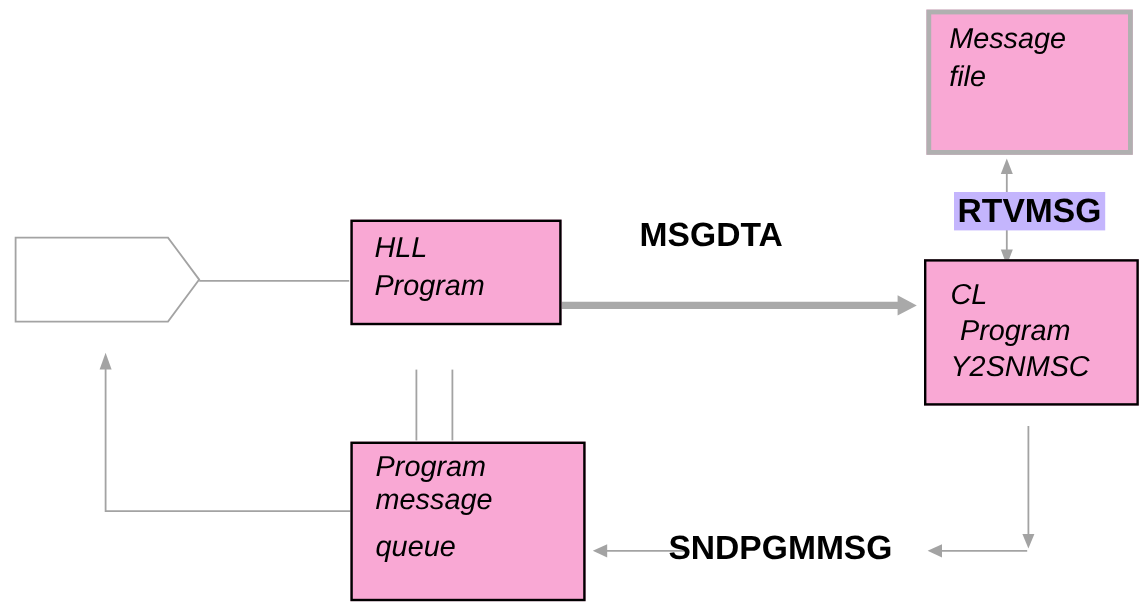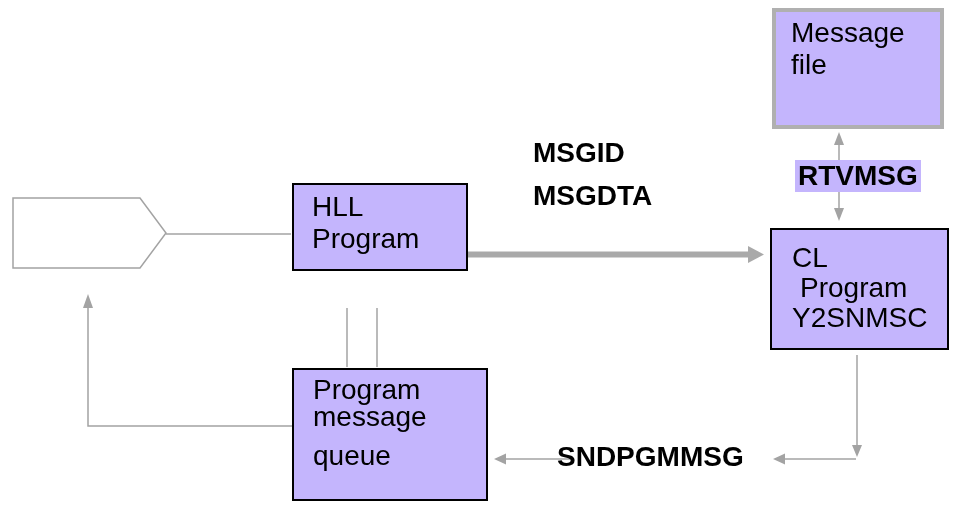--- a/index.html
+++ b/index.html
@@ -37,31 +37,32 @@
     stroke: none;
   }
   .pentagon {
     fill: #ffffff;
     stroke: var(--line-gray, #a3a3a3);
     stroke-width: 1.5;
   }
   .box {
     position: absolute;
     box-sizing: border-box;
-    background: #c4b5fd;
+    background: #f9a8d4;
     border: 2px solid var(--box-border, #000000);
-    font-size: 28px;
+    font-size: 24px;
     line-height: 32px;
     color: var(--text, #000000);
+    font-style: italic;
   }
   .box .bline { display: block; white-space: nowrap; }
   #hll-box      { left: 292px; top: 183px; width: 176px; height: 88px; padding: 6px 0 0 18px; }
   #msgfile-box  { left: 772px; top: 8px;   width: 172px; height: 121px; padding: 5px 0 0 15px;
                   border: 4px solid var(--message-file-border, #b0b0b0); }
-  #cl-box       { left: 770px; top: 228px; width: 179px; height: 122px; padding: 13px 16px 0 20px; line-height: 30px; }
+  #cl-box       { left: 770px; top: 216px; width: 179px; height: 122px; padding: 13px 16px 0 20px; line-height: 30px; }
   #queue-box    { left: 292px; top: 368px; width: 196px; height: 133px; padding: 6px 0 0 19px; line-height: 27px; }
   #cl-box .indent { margin-left: 8px; }
   #queue-box .gap { margin-top: 12px; }
   #display-node {
     position: absolute;
     left: 13px; top: 198px; width: 153px; height: 70px;
     display: flex; align-items: center; justify-content: center;
     font-size: 28px;
   }
   .cmd-label {
@@ -126,18 +127,17 @@
     <span class="bline indent">Program</span>
     <span class="bline">Y2SNMSC</span>
   </div>
 
   <div class="box" id="queue-box">
     <span class="bline">Program</span>
     <span class="bline">message</span>
     <span class="bline gap">queue</span>
   </div>
 
-  <div class="cmd-label" id="msgid-label">MSGID</div>
   <div class="cmd-label" id="msgdta-label">MSGDTA</div>
   <div class="cmd-label" id="rtvmsg-label">RTVMSG</div>
   <div class="cmd-label" id="sndpgmmsg-label">SNDPGMMSG</div>
 
 </div>
 
 </body></html>

